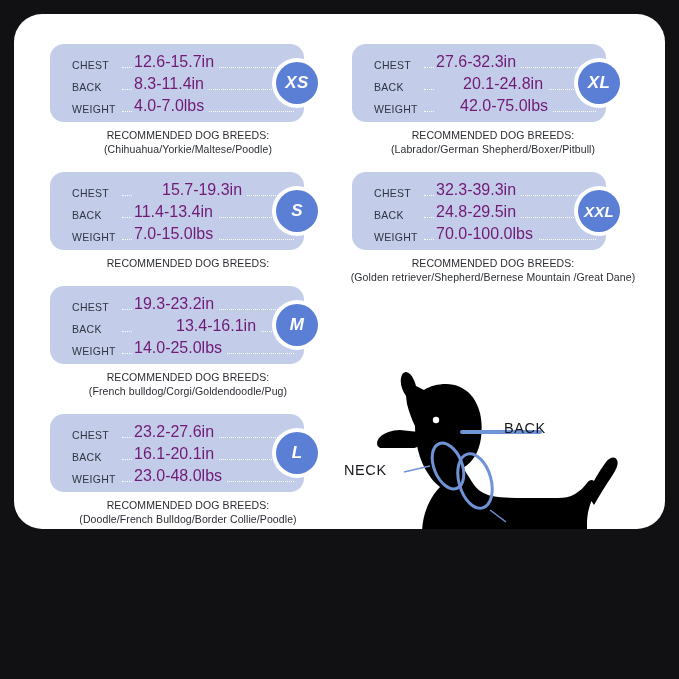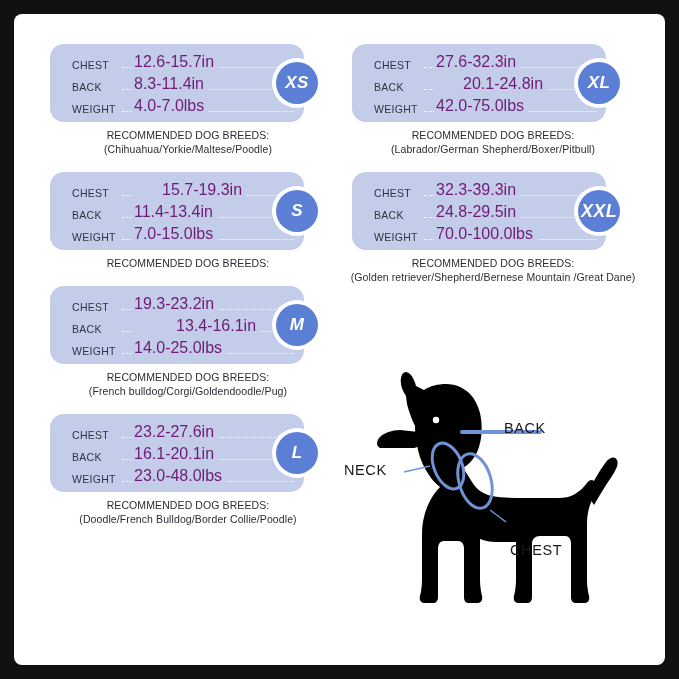--- a/index.html
+++ b/index.html
@@ -17,23 +17,23 @@
     position: relative;
     width: 679px;
     height: 679px;
     background: #111113;
     box-sizing: border-box;
     padding: 14px;
   }
   #card {
     position: relative;
     width: 651px;
-    height: 651px;
+    height: 515px;
     background: #ffffff;
-    border-radius: 8px;
+    border-radius: 28px;
     box-sizing: border-box;
     overflow: hidden;
   }
   .columns {
     position: absolute;
     left: 0;
     top: 0;
     width: 651px;
     height: 651px;
   }
@@ -116,21 +116,21 @@
     color: #ffffff;
     font-size: 17px;
     font-weight: bold;
     display: flex;
     align-items: center;
     justify-content: center;
     letter-spacing: 0.3px;
     box-shadow: 0 0 0 4px #ffffff;
     font-style: italic;
   }
-  .badge.small-text { font-size: 18px; }
+  .badge.small-text { font-size: 15px; }
 
   .breeds {
     text-align: center;
     font-size: 10.5px;
     color: #2a2d33;
     line-height: 14px;
     margin-top: 6px;
     letter-spacing: 0.1px;
   }
 
@@ -271,21 +271,21 @@
               <span class="val-wrap"><span class="val" style="position:static;">27.6-32.3in</span></span>
             </div>
             <div class="row">
               <span class="lbl">BACK</span>
               <span class="dots"></span>
               <span class="val-wrap"><span class="val" style="position:static;margin-left:27px;">20.1-24.8in</span></span>
             </div>
             <div class="row">
               <span class="lbl">WEIGHT</span>
               <span class="dots"></span>
-              <span class="val-wrap"><span class="val" style="position:static;">42.0-75.0lbs</span></span>
+              <span class="val-wrap"><span class="val" style="position:static;margin-left:24px;">42.0-75.0lbs</span></span>
             </div>
             <div class="badge">XL</div>
           </div>
           <div class="breeds">
             <div>RECOMMENDED DOG BREEDS:</div>
             <div>(Labrador/German Shepherd/Boxer/Pitbull)</div>
           </div>
         </div>
 
         <div class="size-block">

